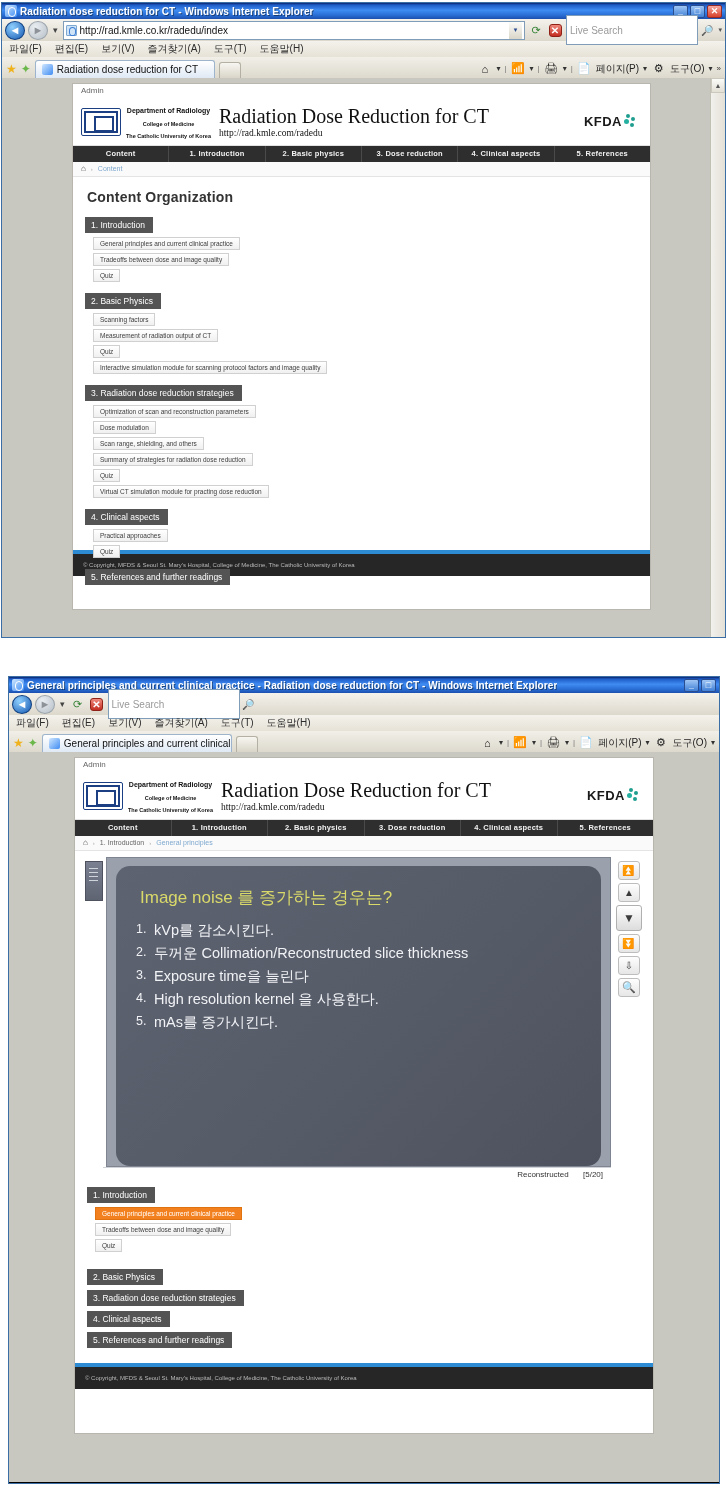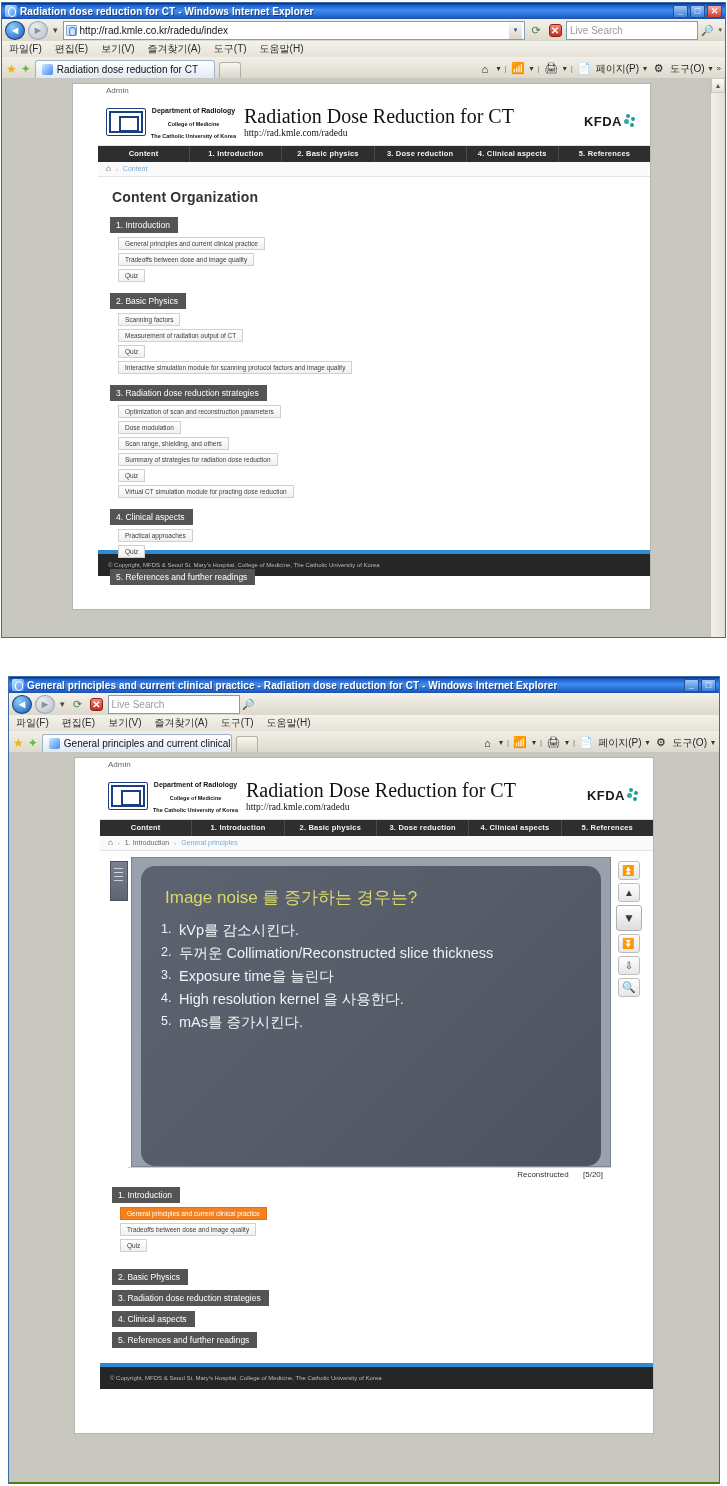--- a/index.html
+++ b/index.html
@@ -7,21 +7,21 @@
   body {
     width:727px; height:1486px;
     background:#ffffff;
     font-family:"Liberation Sans", sans-serif;
     font-size:11px;
     color:#000;
     overflow:hidden;
   }
 
   
-  .ie-window { position:absolute; left:0; background:#4d7c0f; border:1px solid #3a6ea5; }
+  .ie-window { position:absolute; left:0; background:#000000; border:1px solid #3a6ea5; }
   .ie-titlebar {
     height:16px;
     background:linear-gradient(to bottom,#0a246a 0%,#1e5bc6 12%,#3f8cf3 45%,#2a6fd6 75%,#1c4fae 100%);
     display:flex; align-items:center; padding:0 2px; color:#fff;
   }
   .ie-titlebar .tb-ico {
     width:12px;height:12px;margin:0 3px 0 1px;border-radius:2px;
     background:linear-gradient(135deg,#cfe7ff,#3f8cf3);
     position:relative; flex:none;
   }
@@ -59,21 +59,21 @@
   .addr-ico:after{content:"";position:absolute;left:2px;top:1px;width:5px;height:7px;border:1px solid #3f7fd6;border-radius:50%/40%;}
   .addr-url { font-size:10px; color:#111; white-space:nowrap; overflow:hidden; flex:1; }
   .addr-drop { width:13px;height:17px;display:flex;align-items:center;justify-content:center;
       background:linear-gradient(to bottom,#fbfbf9,#dad6c9); font-size:7px;color:#2a4d8f; flex:none;}
   .refresh-ico{width:16px;height:17px;display:flex;align-items:center;justify-content:center;color:#2f7f2f;font-size:11px;flex:none;}
   .stop-ico{width:16px;height:17px;display:flex;align-items:center;justify-content:center;flex:none;
       color:#fff;font-size:10px;font-weight:bold;}
   .stop-ico span{display:block;width:13px;height:13px;border-radius:3px;
       background:linear-gradient(to bottom,#f08a7e,#c32d20);border:1px solid #8f2116;
       display:flex;align-items:center;justify-content:center;line-height:11px;}
-  .search-box { width:132px;height:19px;background:#fff;border:1px solid #7f9db9;
+  .search-box { width:132px;height:30px;background:#fff;border:1px solid #7f9db9;
       display:flex;align-items:center;padding:8px 3px;flex:none;}
   .search-ph { font-size:10px;color:#9a9a9a;flex:1;white-space:nowrap;overflow:hidden;}
   .search-btn{font-size:10px;color:#2a6fd6;}
   .search-drop{font-size:7px;color:#555;margin-left:2px;}
 
   
   .ie-menurow { height:16px; display:flex; align-items:center; gap:13px; padding:0 7px;
       background:linear-gradient(to bottom,#f4f2ec,#e6e2d7); font-size:10px; color:#2c2c2c; }
 
   
@@ -101,21 +101,21 @@
 
   
   .ie-viewport { background:#c8c8c0; position:relative; overflow:hidden; }
   .vscroll { position:absolute; top:0; right:0; width:15px; bottom:0;
       background:linear-gradient(to right,#f2f1ec,#e3e0d6); border-left:1px solid #c2bfb4;}
   .vscroll .arrow{height:15px;display:flex;align-items:center;justify-content:center;
       font-size:7px;color:#555;background:linear-gradient(to bottom,#fbfbf8,#e2dfd5);border:1px solid #cbc8bd;}
 
   
   .page {
-    position:absolute; background:#fff; border:1px solid #b8b6ae;padding-left:25px;
+    position:absolute; background:#fff; border:1px solid #b8b6ae;
   }
   .admin-bar { height:14px; background:#fff; padding:2px 0 0 8px; font-size:8px; color:#666;}
   .brand {
     display:flex; align-items:center; background:#fff; padding:5px 8px 4px 8px; border-bottom:1px solid #e2e2e2;
   }
   .brand-logo { width:40px;height:28px;flex:none;margin-right:5px;
       border:1px solid #1b3f82; background:#fff; position:relative; border-radius:2px; overflow:hidden;}
   .brand-logo:before{content:"";position:absolute;inset:2px;border:2px solid #1b3f82;}
   .brand-logo:after{content:"";position:absolute;left:12px;top:7px;width:16px;height:12px;
       border:2px solid #1b3f82;background:#fff;}

